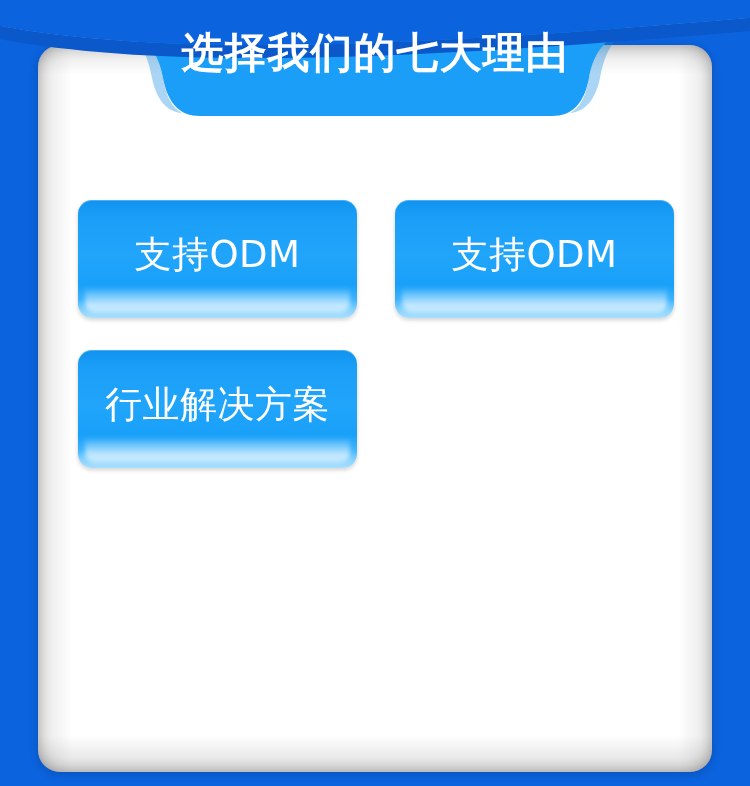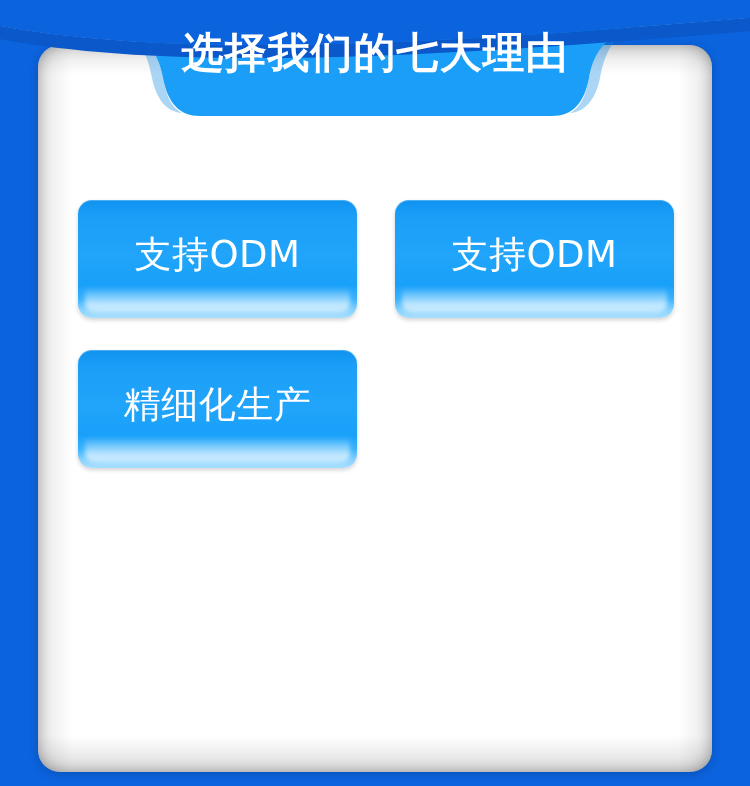--- a/index.html
+++ b/index.html
@@ -193,19 +193,19 @@
 
 
     <div class="btn">
       <span class="btn-label">支持ODM</span>
     </div>
 
 
 
 
     <div class="btn">
-      <span class="btn-label">精细化生产</span>
+      <span class="btn-label">行业解决方案</span>
     </div>
 
 
   </div>
 
 </div>
 
 </body></html>

